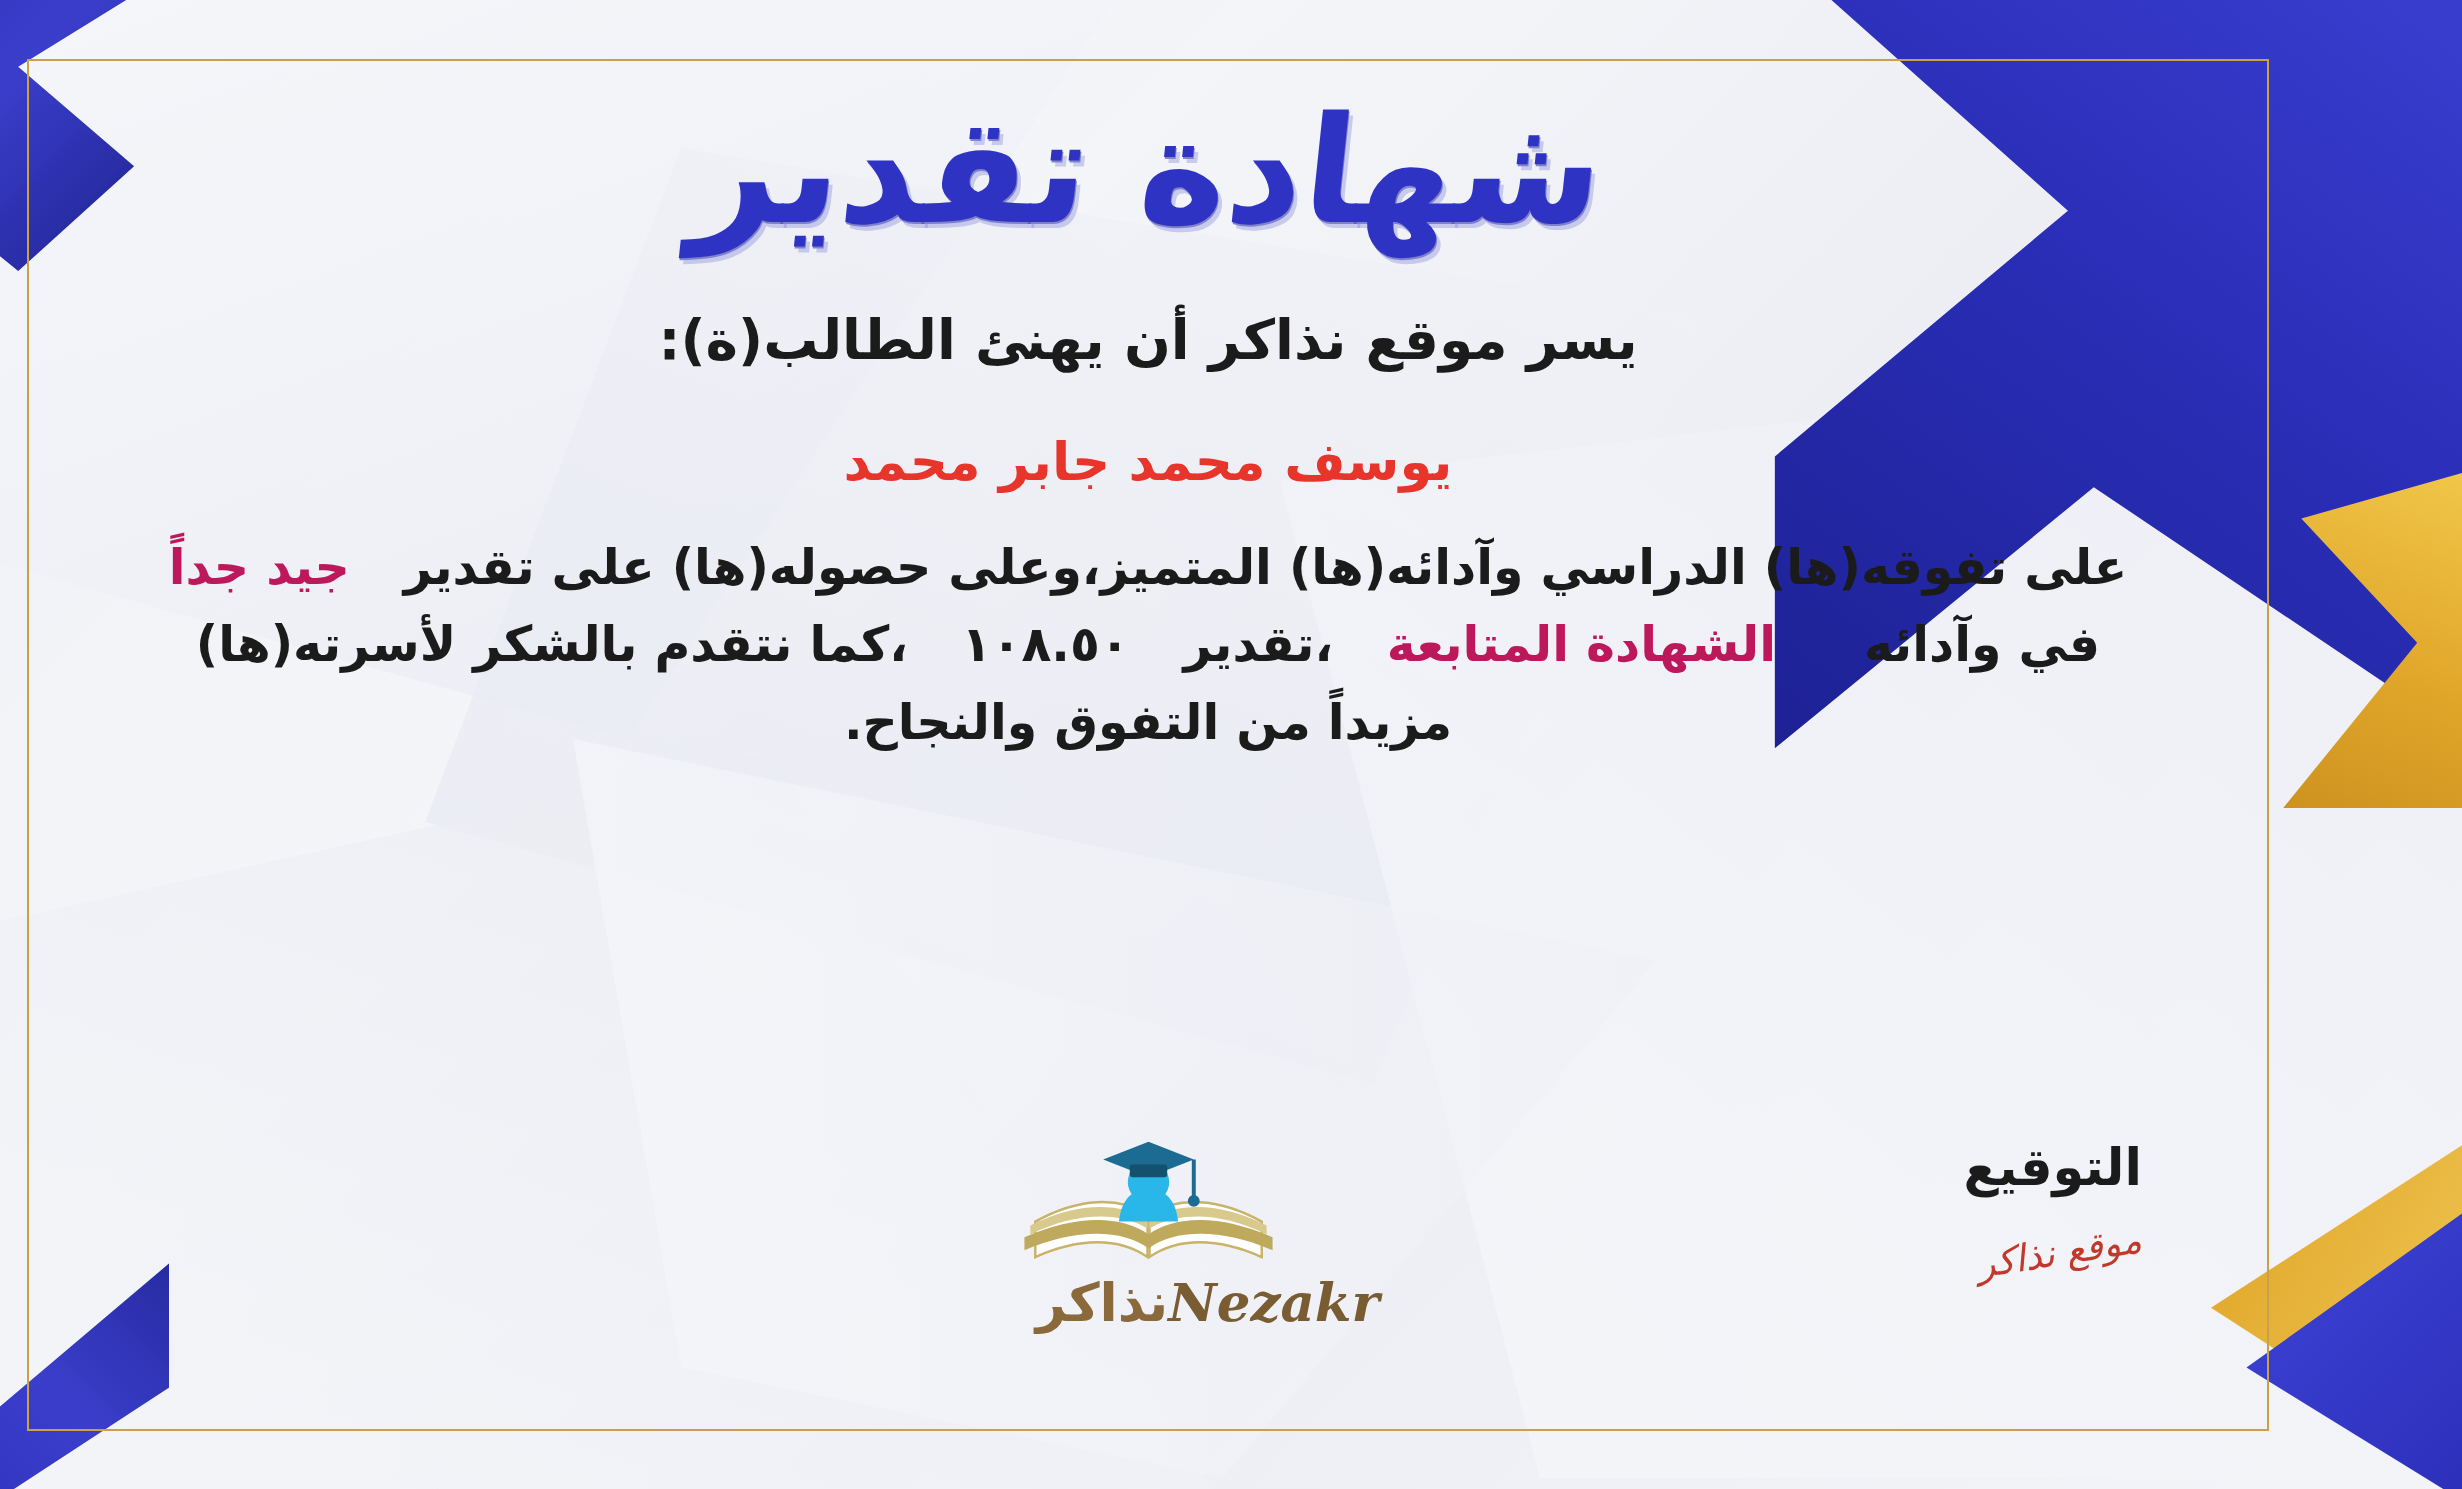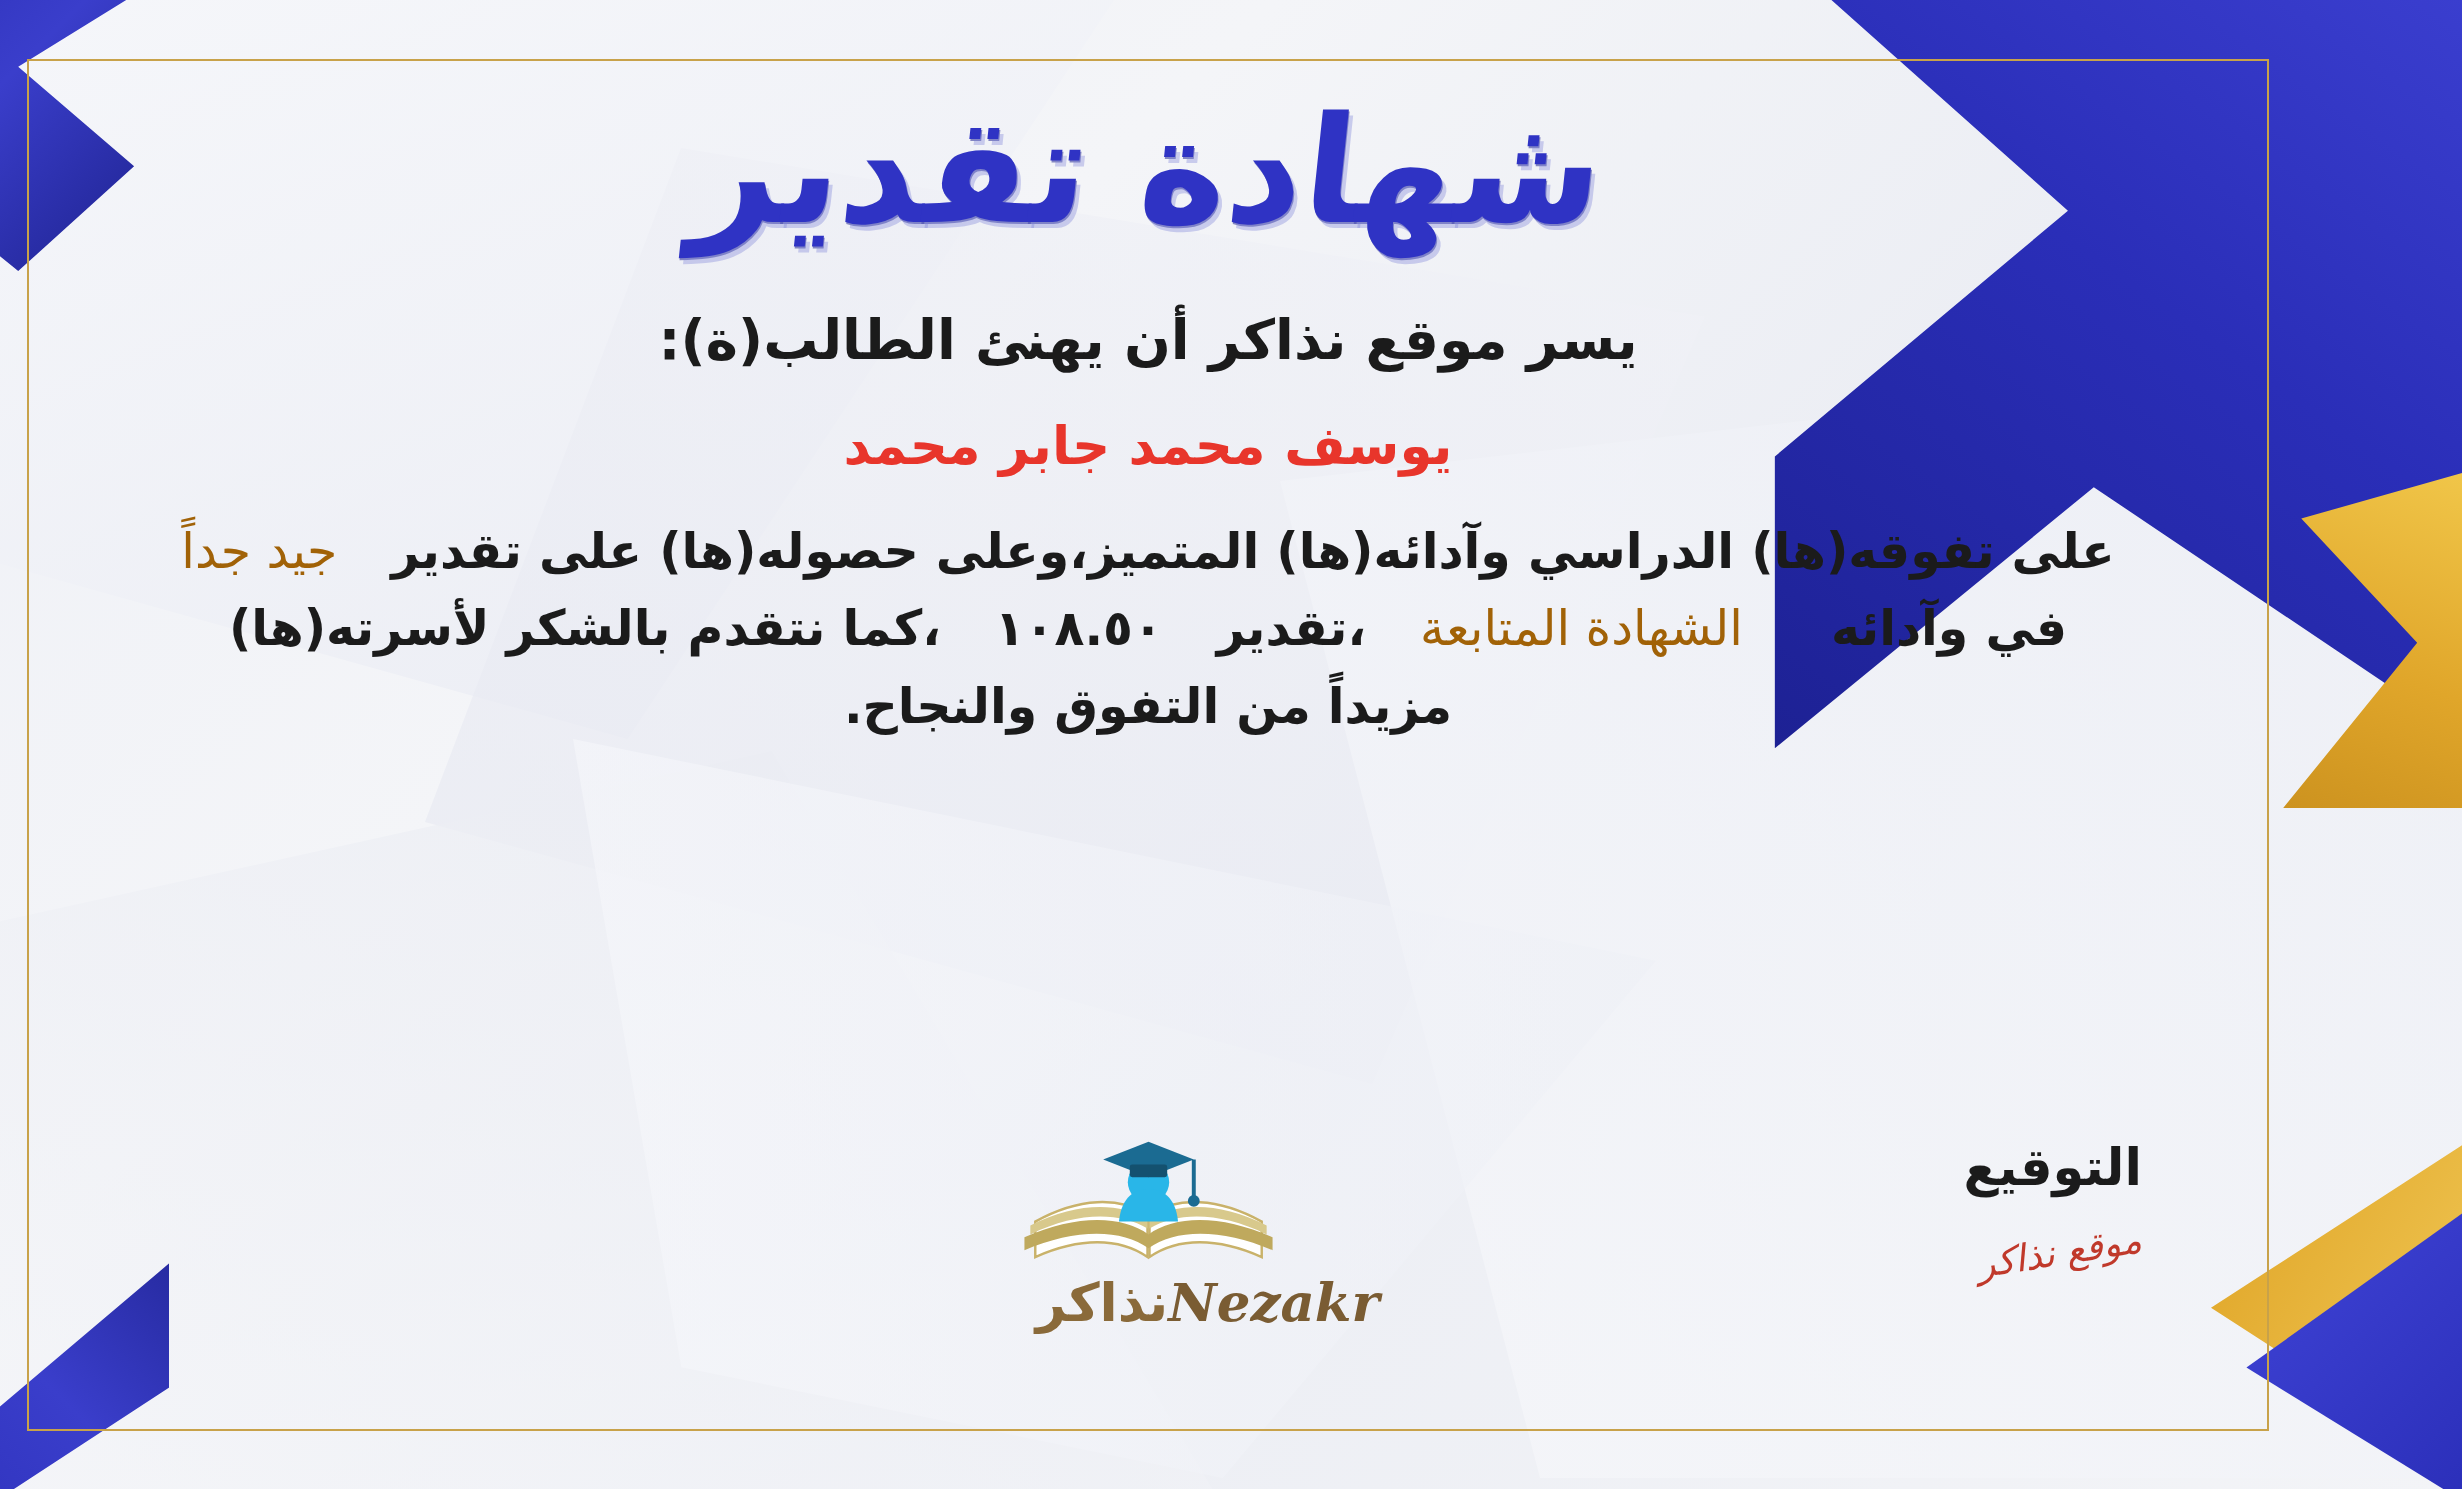--- a/index.html
+++ b/index.html
@@ -146,43 +146,43 @@
   }
 
   .line-congrats {
     margin-top: 59px;
     font-size: 55px;
     color: #1b1b1b;
     font-weight: 600;
   }
 
   .student-name {
-    margin-top: 43px;
+    margin-top: 59px;
     font-size: 53px;
     font-weight: 700;
     color: #e8352b;
   }
 
   .body-block {
     margin-top: 37px;
     width: 1970px;
     font-size: 49px;
     line-height: 1.58;
     color: #1b1b1b;
     font-weight: 600;
   }
   .body-block .rowA,
   .body-block .rowB,
   .body-block .rowC,
   .body-block .rowD {
     display: block;
   }
   .hl-red {
-    color: #a16207;
-    font-weight: 400;
+    color: #be185d;
+    font-weight: 700;
   }
   .gap-s { display: inline-block; width: 19.7px; }
   .gap-m { display: inline-block; width: 54px; }
 
   
   .footer {
     position: absolute;
     left: 231px; right: 231px; bottom: 91px;
     height: 276px;
   }

